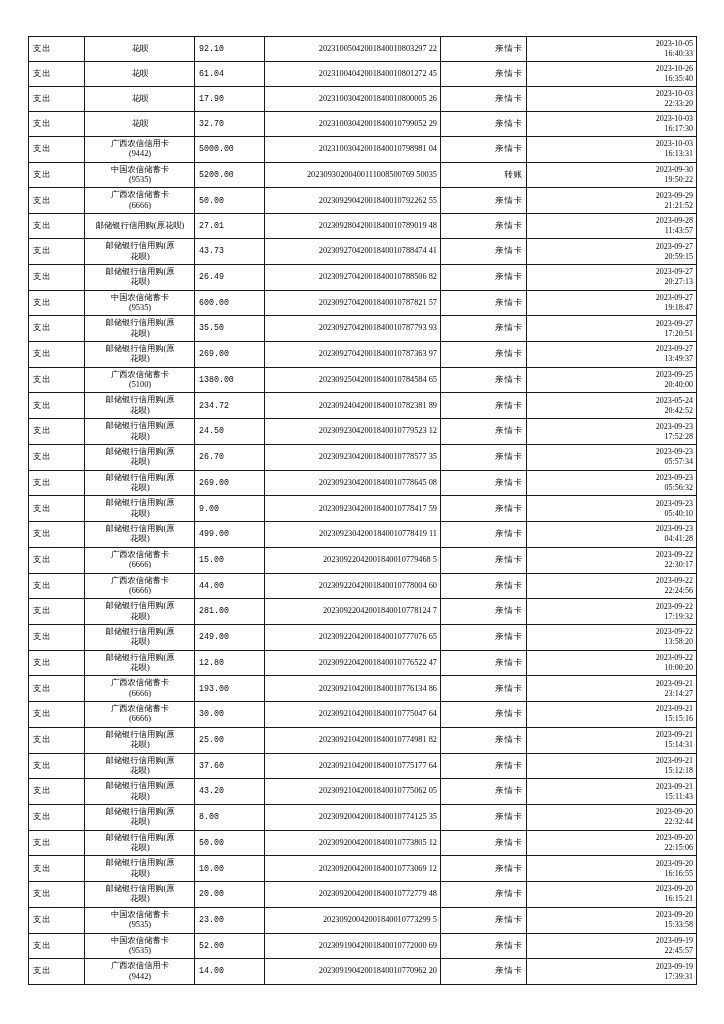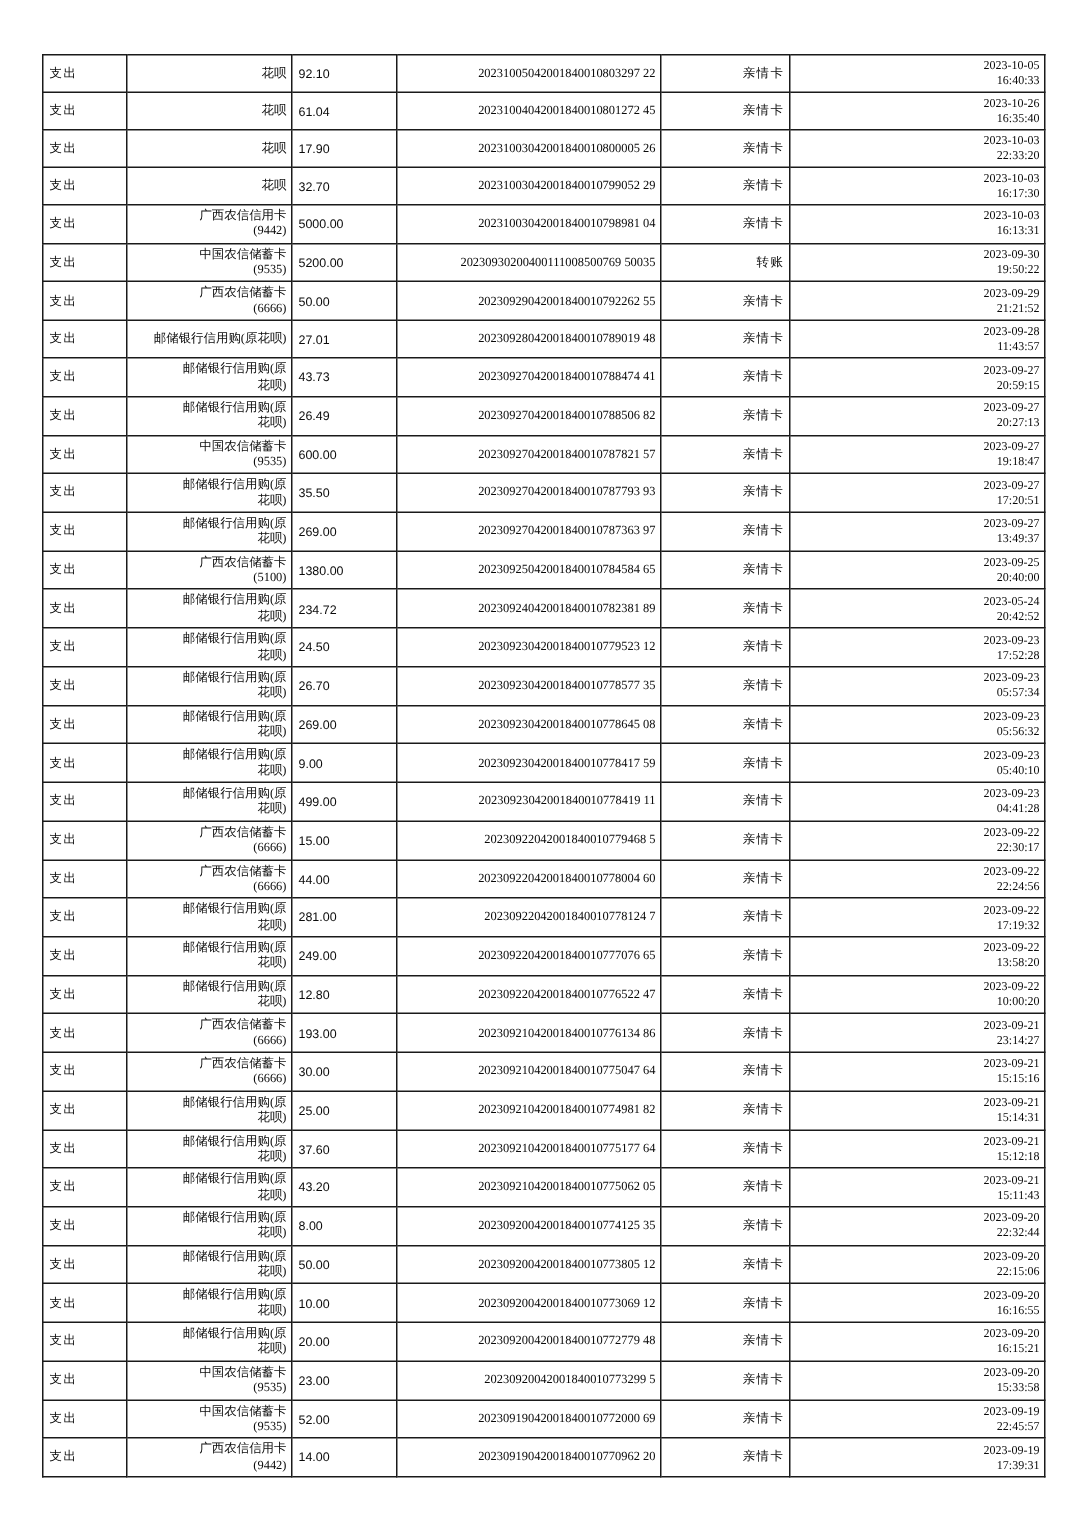--- a/index.html
+++ b/index.html
@@ -36,22 +36,22 @@
     height: 12px;
   }
   col.c-type   { width: 56px; }
   col.c-chan   { width: 110px; }
   col.c-amt    { width: 70px; }
   col.c-order  { width: 176px; }
   col.c-method { width: 86px; }
   col.c-time   { width: 170px; }
 
   td.type { text-align: left; letter-spacing: 1px; }
-  td.chan { text-align: right; }
-  td.amt  { text-align: left; font-family: Liberation Sans, sans-serif; margin-top: 10px; }
+  td.chan { text-align: center; }
+  td.amt  { text-align: left; font-family: Liberation Mono, monospace; margin-top: 10px; }
   td.order{ text-align: right; font-family: "Liberation Serif", serif; }
   td.method { text-align: right; letter-spacing: 1px; }
   td.time { text-align: right; font-size: 8px; }
   .time-line { display: block; white-space: nowrap; }
   .chan-line { display: block; }
 </style>
 </head>
 <body>
 
 <div class="page">

